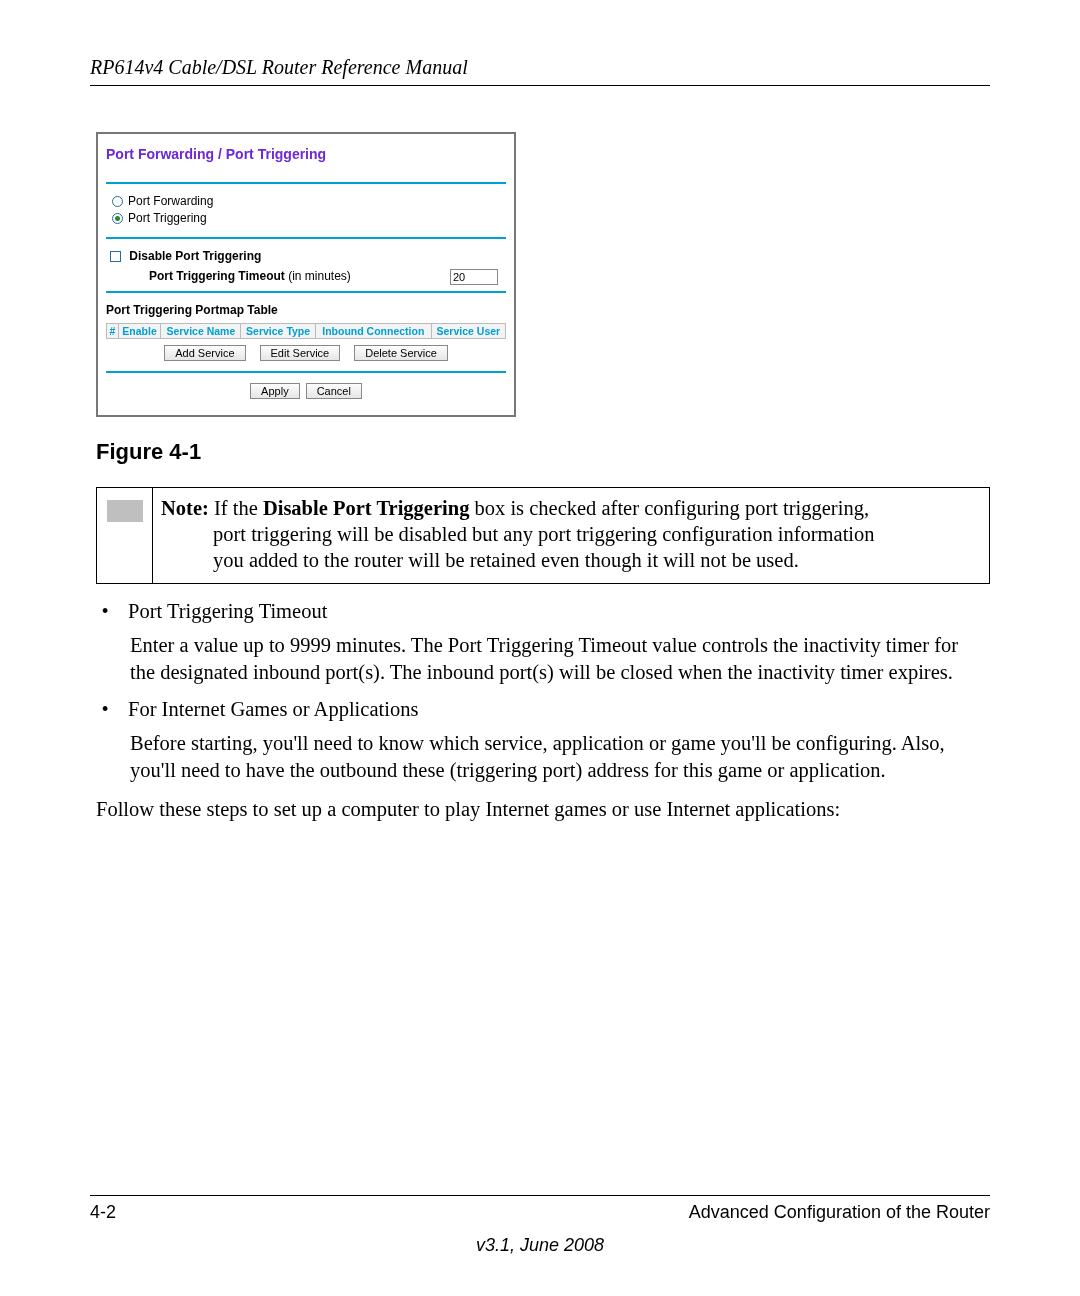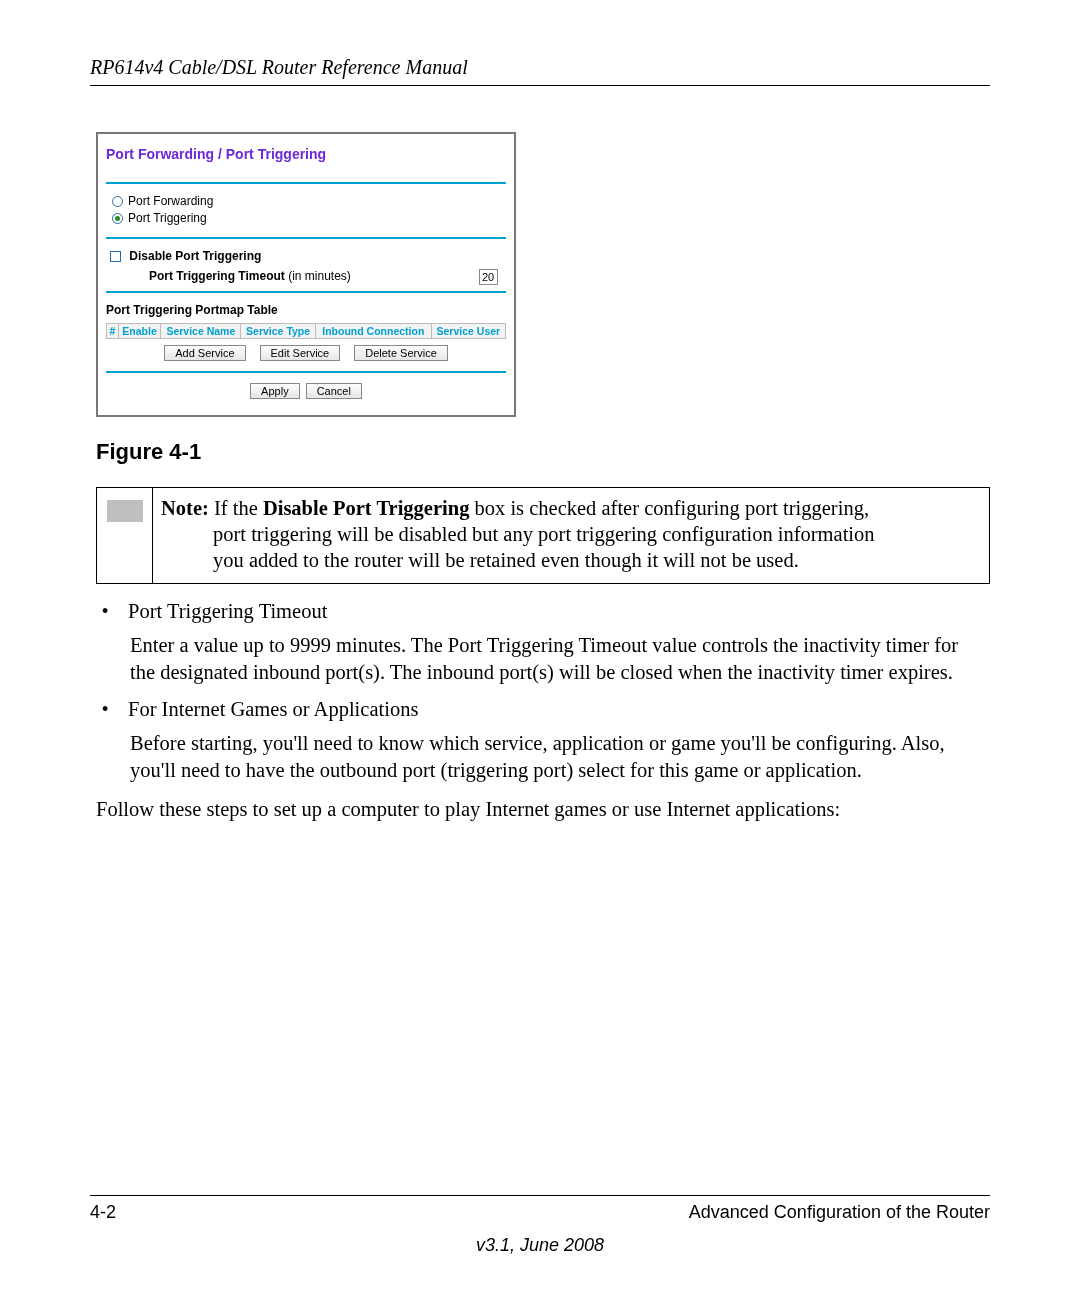--- a/index.html
+++ b/index.html
@@ -80,21 +80,21 @@
     margin-right: 5px;
   }
   .timeout-row {
     display: flex;
     align-items: flex-start;
     justify-content: space-between;
     margin: 6px 8px;
     padding-left: 35px;
   }
   .timeout-input {
-    width: 19px;
+    width: 48px;
     border: 1px solid #888;
     background: #fff;
     font-size: 11px;
     padding: 1px 2px;
     text-align: left;
   }
   .portmap-table {
     border-collapse: collapse;
     width: 100%;
     font-size: 10.5px;
@@ -280,21 +280,21 @@
     <div class="bullet-row">
       <div class="dot">•</div>
       <div>Port Triggering Timeout</div>
     </div>
     <div class="bullet-body">Enter a value up to 9999 minutes. The Port Triggering Timeout value controls the inactivity timer for the designated inbound port(s). The inbound port(s) will be closed when the inactivity timer expires.</div>
 
     <div class="bullet-row" style="margin-top:10px;">
       <div class="dot">•</div>
       <div>For Internet Games or Applications</div>
     </div>
-    <div class="bullet-body">Before starting, you'll need to know which service, application or game you'll be configuring. Also, you'll need to have the outbound port (triggering port) select for this game or application.</div>
+    <div class="bullet-body">Before starting, you'll need to know which service, application or game you'll be configuring. Also, you'll need to have the outbound these (triggering port) address for this game or application.</div>
   </div>
 
   <div class="follow-line">Follow these steps to set up a computer to play Internet games or use Internet applications:</div>
 
   <div class="spacer"></div>
 
   <div class="footer">
     <div class="footer-top">
       <span>4-2</span>
       <span>Advanced Configuration of the Router</span>

